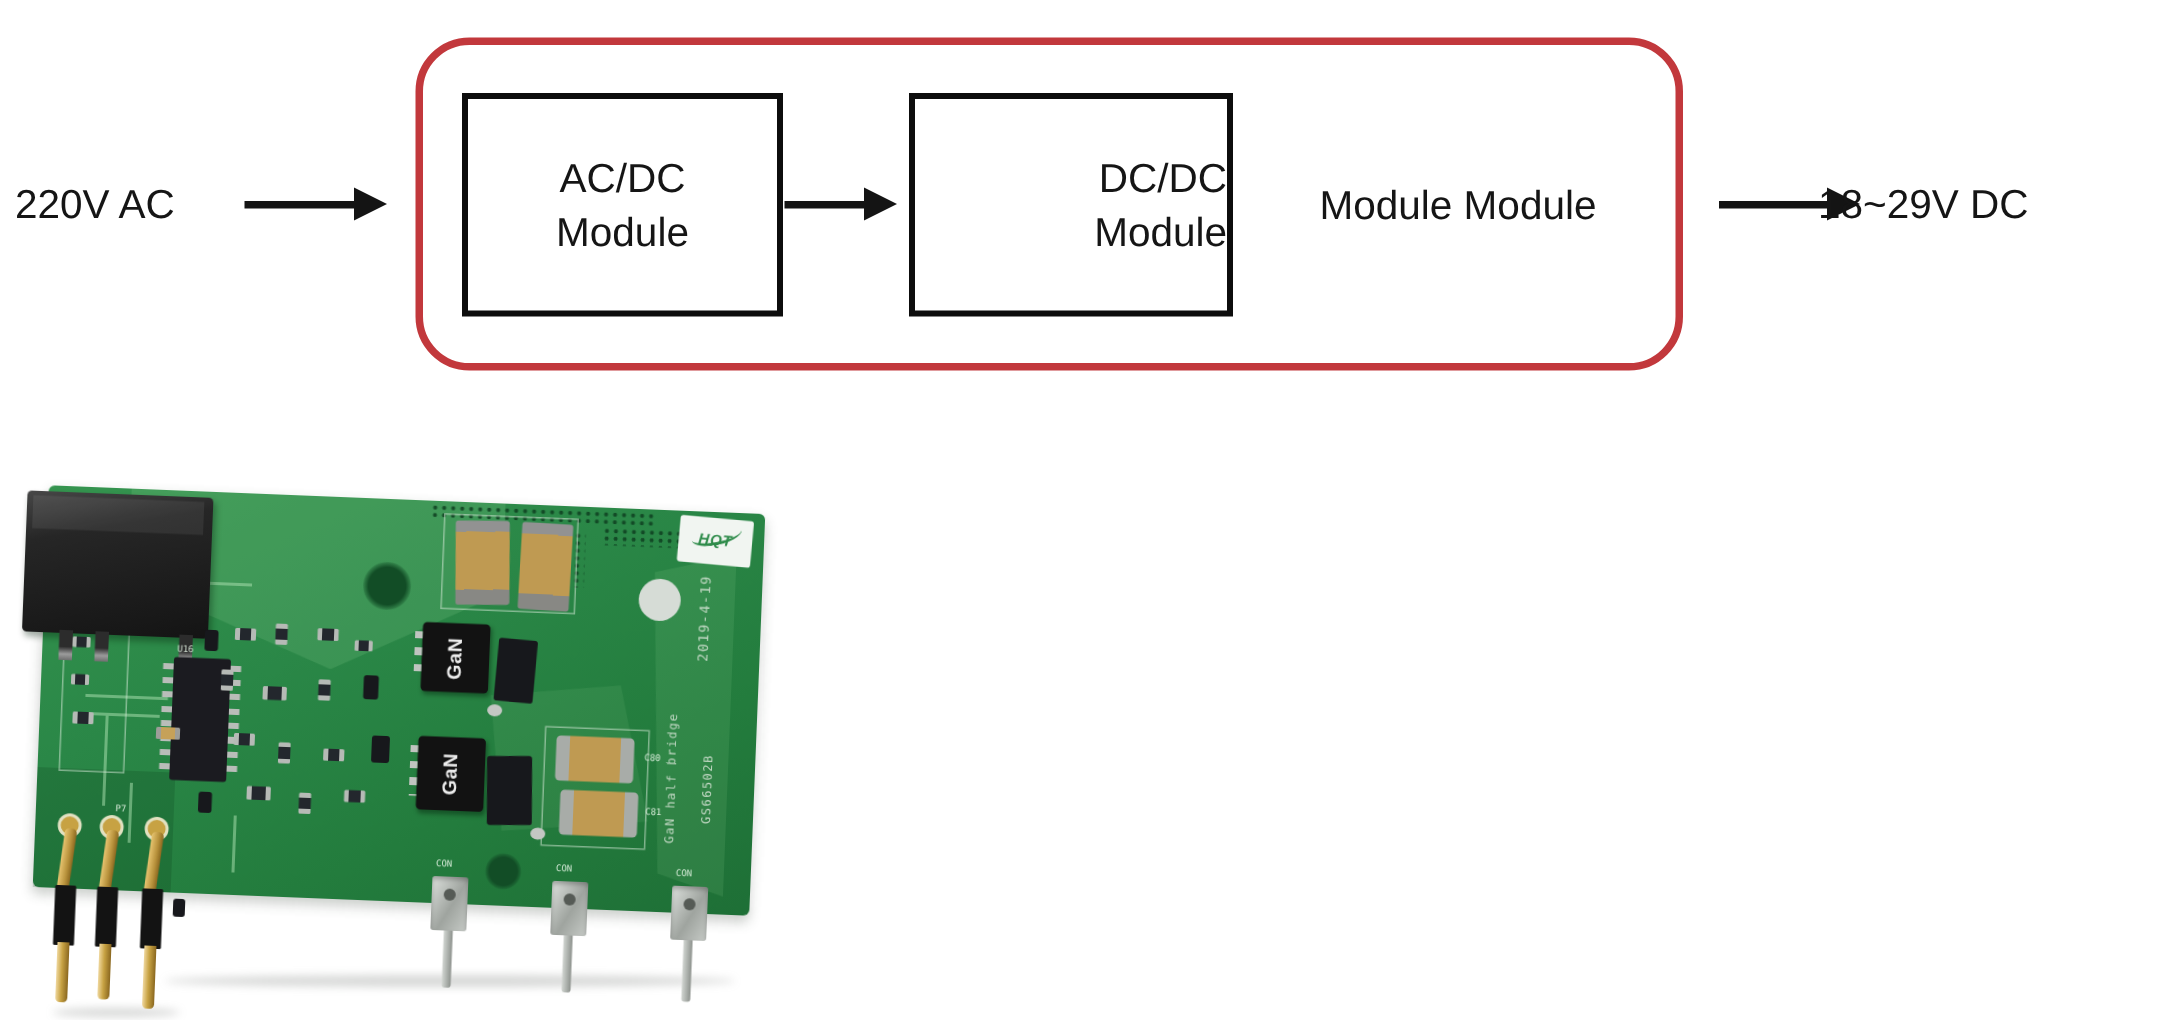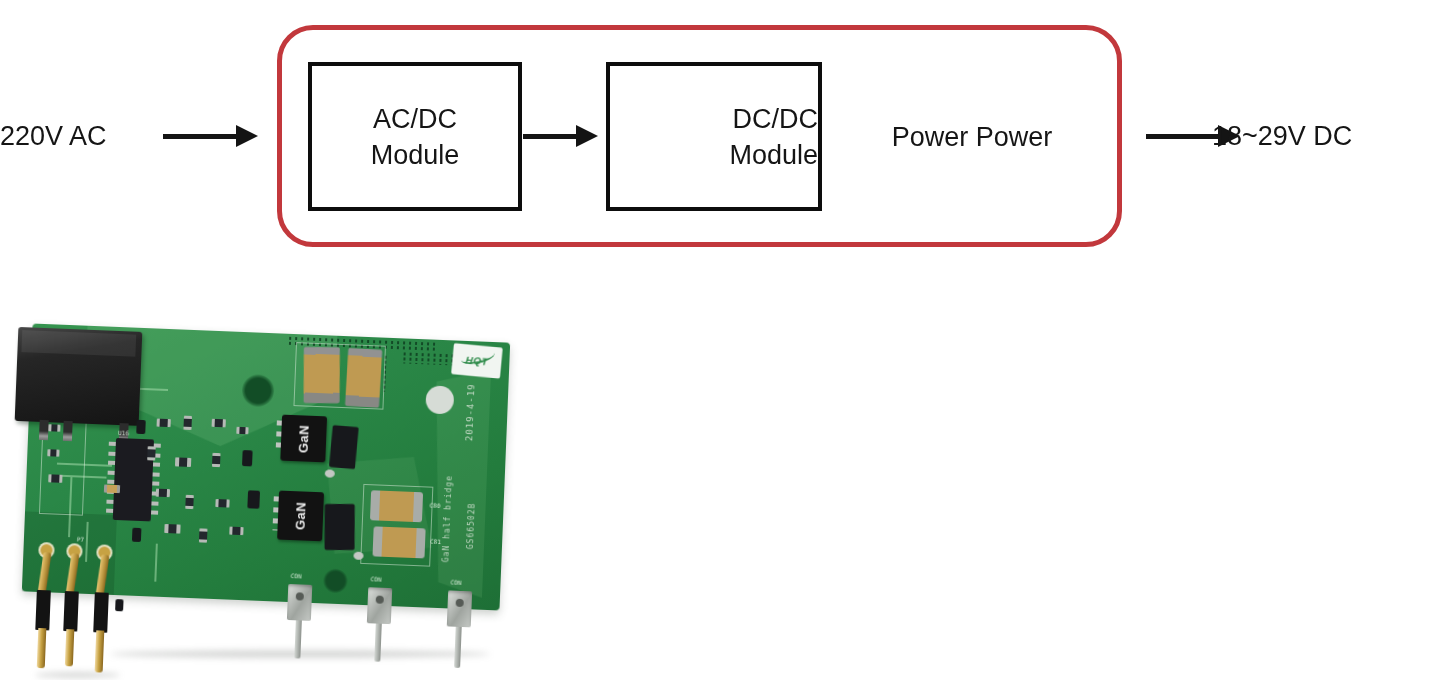--- a/index.html
+++ b/index.html
@@ -70,40 +70,40 @@
       border-radius:3px;transform:rotate(6deg);}
   .gblock{position:absolute;width:14px;height:40px;background:#131313;border-radius:1px;}
   .gpin{position:absolute;width:8px;background:linear-gradient(90deg,#f0d89e 0%,#c7a243 45%,#8a671f 100%);border-radius:0 0 3px 3px;}
   .shadow{position:absolute;background:rgba(110,115,110,.28);filter:blur(3px);border-radius:50%;}
 </style>
 </head>
 <body>
 
 <section class="abs" style="left:0;top:0;width:1440px;height:280px;">
 
-  <div class="diagram-label" style="left:0;top:119px;">220V AC</div>
+  <div class="diagram-label" style="left:10px;top:119px;">220V AC</div>
 
   <div class="arrow" style="left:163px;width:73px;"></div>
 
   <div class="group-outline"></div>
 
   <div class="dbox" style="left:308px;width:214px;">
     <span>AC/DC</span>
     <span>Module</span>
   </div>
 
   <div class="arrow" style="left:523px;width:53px;"></div>
 
   <div class="dbox" style="left:606px;width:216px;align-items:flex-end;">
     <span>DC/DC</span>
     <span>Module</span>
   </div>
 
   <div class="group-label">
-    <span>Power Power</span>
+    <span>Module Module</span>
   </div>
 
   <div class="arrow" style="left:1146px;width:72px;"></div>
 
   <div class="diagram-label" style="left:1212px;top:119px;">18~29V DC</div>
 </section>
 
 <section class="pcb-wrap">
 
   <div class="shadow" style="left:110px;top:350px;width:380px;height:8px;"></div>

